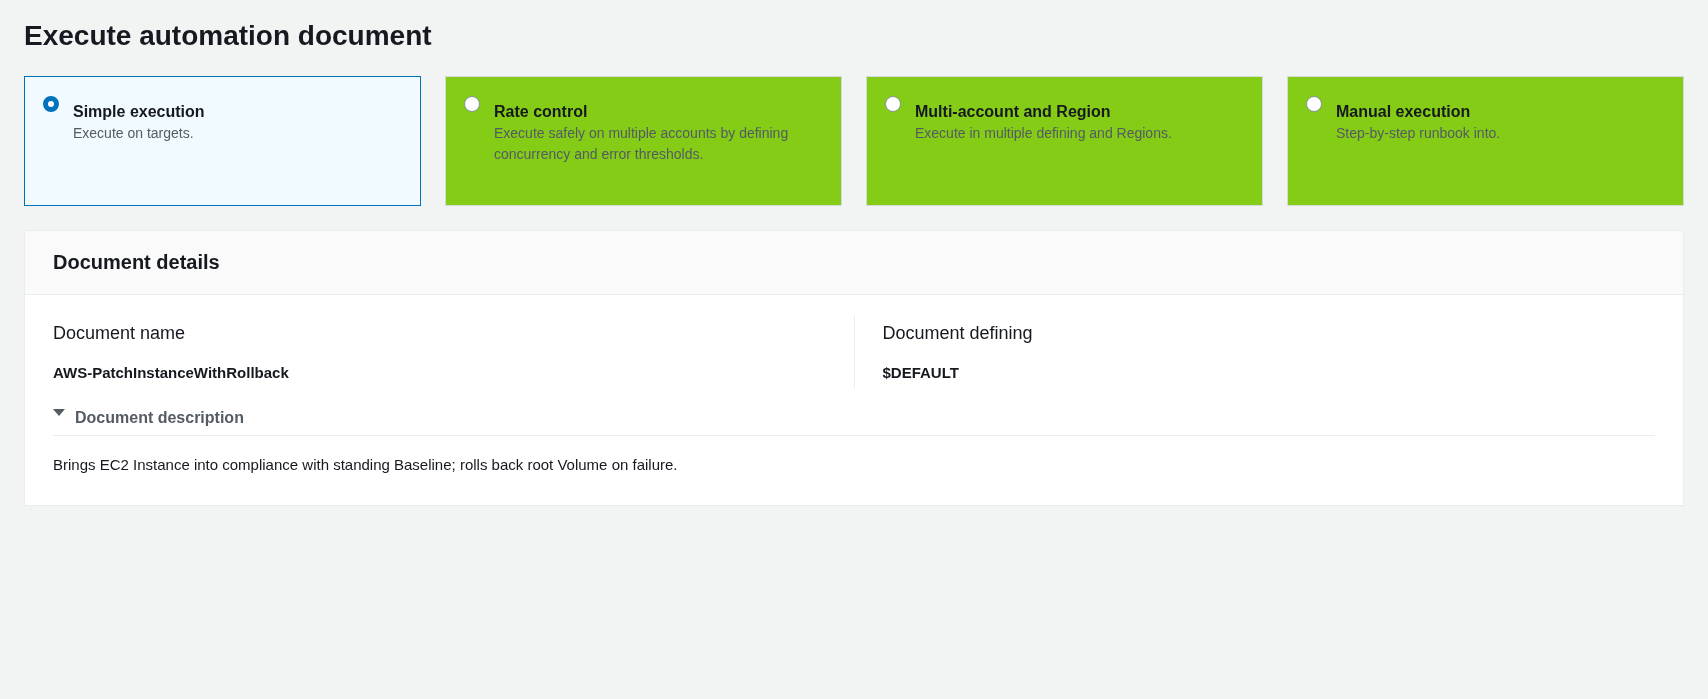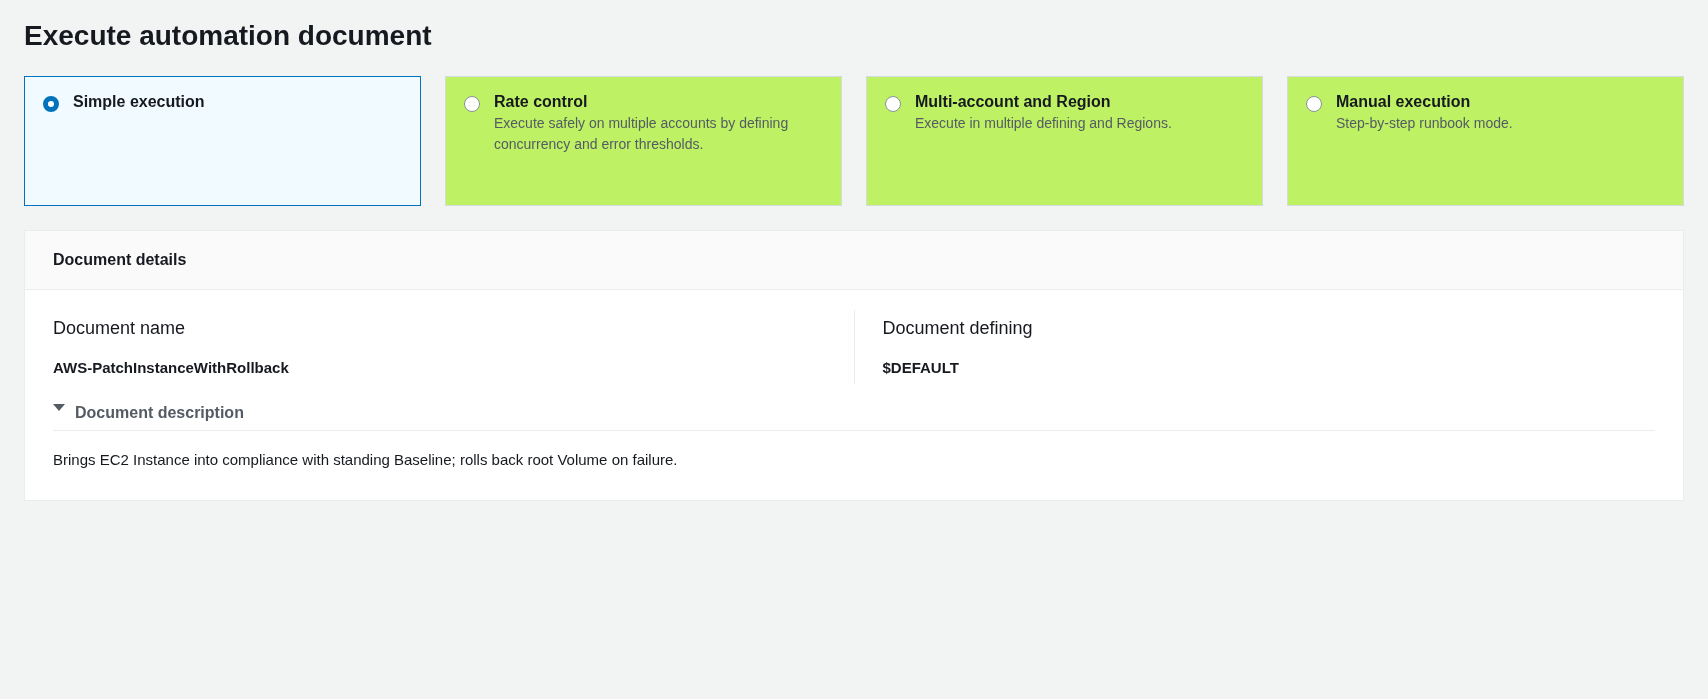--- a/index.html
+++ b/index.html
@@ -23,21 +23,21 @@
       color: #16191f;
       margin-bottom: 24px;
     }
     .execution-options {
       display: flex;
       gap: 24px;
       margin-bottom: 24px;
     }
     .option-card {
       flex: 1;
-      background: #bef264;
+      background: #84cc16;
       border: 1px solid #d5dbdb;
       padding: 16px 18px;
       cursor: pointer;
       display: flex;
       align-items: flex-start;
       gap: 14px;
       min-height: 130px;
     }
     .option-card.selected {
       border: 1px solid #0073bb;
@@ -59,37 +59,38 @@
       height: 16px;
     }
     .option-content {
       flex: 1;
     }
     .option-title {
       font-size: 16px;
       font-weight: 700;
       color: #16191f;
       margin-bottom: 2px;
+      margin-top: 10px;
     }
     .option-desc {
       font-size: 14px;
       color: #545b64;
       line-height: 1.5;
     }
     .panel {
       background: #fff;
       border: 1px solid #eaeded;
     }
     .panel-header {
       padding: 20px 28px;
       background: #fafafa;
       border-bottom: 1px solid #eaeded;
     }
     .panel-title {
-      font-size: 16px;
+      font-size: 20px;
       font-weight: 700;
       color: #16191f;
     }
     .panel-body {
       padding: 20px 28px 28px 28px;
     }
     .detail-row {
       display: flex;
       margin-bottom: 8px;
     }
@@ -147,20 +148,21 @@
 <body>
 
 <div class="container">
   <h1 class="page-title">Execute automation document</h1>
 
   <div class="execution-options">
     <div class="option-card selected">
       <div class="radio-outer"></div>
       <div class="option-content">
         <div class="option-title">Simple execution</div>
+        <div class="option-desc">Execute on targets.</div>
       </div>
     </div>
 
     <div class="option-card">
       <div class="radio-outer"></div>
       <div class="option-content">
         <div class="option-title">Rate control</div>
         <div class="option-desc">Execute safely on multiple accounts by defining concurrency and error thresholds.</div>
       </div>
     </div>
@@ -170,21 +172,21 @@
       <div class="option-content">
         <div class="option-title">Multi-account and Region</div>
         <div class="option-desc">Execute in multiple defining and Regions.</div>
       </div>
     </div>
 
     <div class="option-card">
       <div class="radio-outer"></div>
       <div class="option-content">
         <div class="option-title">Manual execution</div>
-        <div class="option-desc">Step-by-step runbook mode.</div>
+        <div class="option-desc">Step-by-step runbook into.</div>
       </div>
     </div>
   </div>
 
   <div class="panel">
     <div class="panel-header">
       <div class="panel-title">Document details</div>
     </div>
     <div class="panel-body">
       <div class="detail-row">

